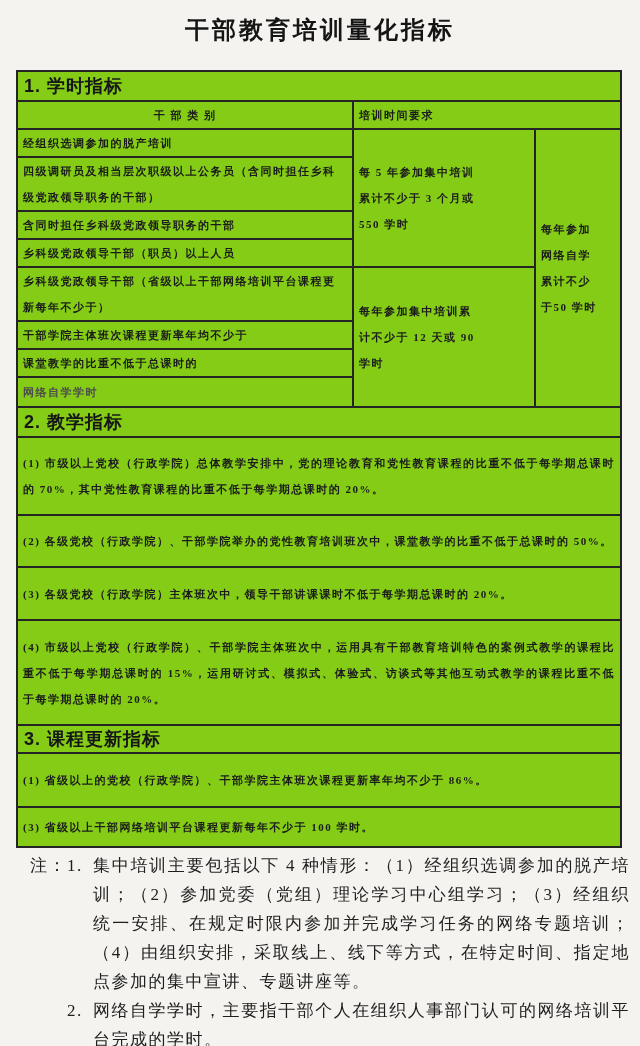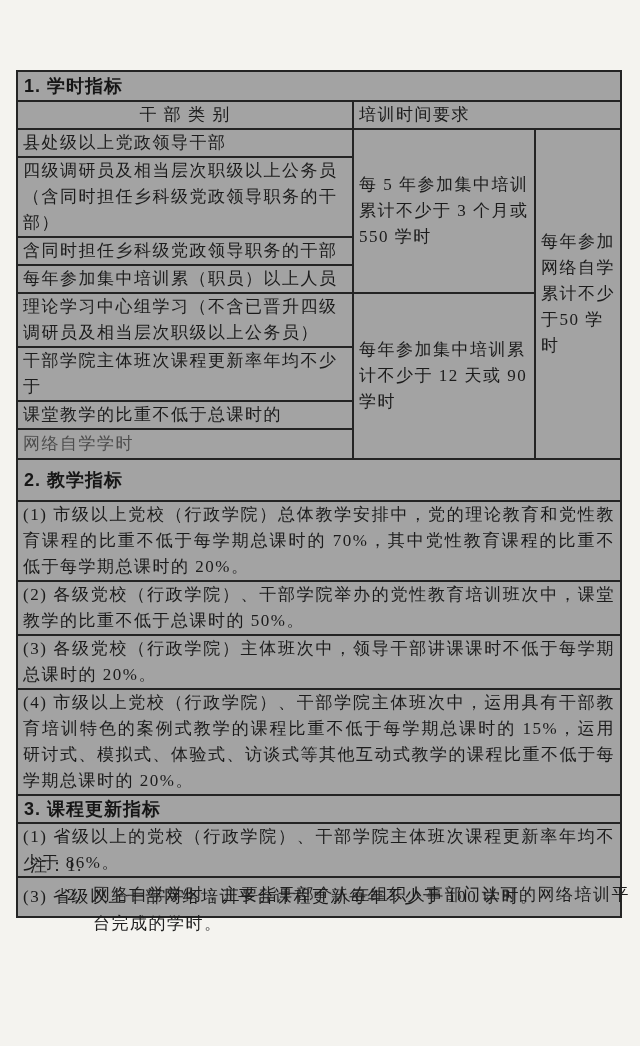--- a/index.html
+++ b/index.html
@@ -16,28 +16,29 @@
     position: absolute; top: 14px; left: 0; width: 640px;
     text-align: center;
     font-family: "Liberation Sans", sans-serif;
     font-weight: bold; font-size: 24px; letter-spacing: 3px;
     color: #151515;
   }
   table.main {
     position: absolute; left: 16px; top: 70px;
     width: 604px;
     border-collapse: collapse; table-layout: fixed;
-    background: #a3a3a3;
+    background: #84cc16;
   }
   table.main td {
     border: 2px solid #242424;
-    font-size: 17px; letter-spacing: 1.5px; line-height: 26px;
+    font-size: 11px; letter-spacing: 1.5px; line-height: 26px;
     padding: 0 5px;
     overflow: hidden;
     vertical-align: middle;
+    font-weight: bold;
   }
   tr.sec td {
     font-family: "Liberation Sans", sans-serif;
     font-weight: bold; font-size: 18px; letter-spacing: 1px;
     padding-left: 6px;
     color: #161616;
   }
   td.hdr1 { text-align: center; letter-spacing: 8px; }
   td.hdr2 { letter-spacing: 3px; }
   td.cat { }
@@ -60,74 +61,75 @@
   .note-row { display: flex; align-items: flex-start; }
   .note-label { flex: none; width: 37px; }
   .note-num  { flex: none; width: 26px; }
   .note-text { flex: 1; text-align: justify; }
 </style>
 </head>
 <body>
 
 <div class="page">
 
+  <div class="doc-title">干部教育培训量化指标</div>
 
   <table class="main">
     <colgroup>
       <col style="width:336px">
       <col style="width:182px">
       <col style="width:86px">
     </colgroup>
 
     <tbody>
         <tr class="sec" style="height:30px">
       <td colspan="3">1. 学时指标</td>
     </tr>
 
     <tr style="height:26px">
       <td class="hdr1">干 部 类 别</td>
       <td colspan="2" class="hdr2">培训时间要求</td>
     </tr>
 
     <tr style="height:25px">
-      <td class="cat">县处级以上党政领导干部</td>
+      <td class="cat">经组织选调参加的脱产培训</td>
       <td rowspan="4" class="req">每 5 年参加集中培训
 累计不少于 3 个月或
 550 学时</td>
       <td rowspan="8" class="req reqr">每年参加
 网络自学
 累计不少
 于50 学时</td>
     </tr>
     <tr style="height:53px">
       <td class="cat">四级调研员及相当层次职级以上公务员（含同时担任乡科级党政领导职务的干部）</td>
     </tr>
     <tr style="height:27px">
       <td class="cat">含同时担任乡科级党政领导职务的干部</td>
     </tr>
     <tr style="height:28px">
-      <td class="cat">每年参加集中培训累（职员）以上人员</td>
+      <td class="cat">乡科级党政领导干部（职员）以上人员</td>
     </tr>
     <tr style="height:54px">
-      <td class="cat">理论学习中心组学习（不含已晋升四级调研员及相当层次职级以上公务员）</td>
+      <td class="cat">乡科级党政领导干部（省级以上干部网络培训平台课程更新每年不少于）</td>
       <td rowspan="4" class="req">每年参加集中培训累
 计不少于 12 天或 90
 学时</td>
     </tr>
     <tr style="height:27px">
       <td class="cat">干部学院主体班次课程更新率年均不少于</td>
     </tr>
     <tr style="height:28px">
       <td class="cat">课堂教学的比重不低于总课时的</td>
     </tr>
     <tr style="height:30px">
       <td class="cat faded">网络自学学时</td>
     </tr>
 
-    <tr class="sec" style="height:42px">
+    <tr class="sec" style="height:30px">
       <td colspan="3">2. 教学指标</td>
     </tr>
     <tr style="height:78px">
       <td colspan="3" class="para">(1) 市级以上党校（行政学院）总体教学安排中，党的理论教育和党性教育课程的比重不低于每学期总课时的 70%，其中党性教育课程的比重不低于每学期总课时的 20%。</td>
     </tr>
     <tr style="height:52px">
       <td colspan="3" class="para">(2) 各级党校（行政学院）、干部学院举办的党性教育培训班次中，课堂教学的比重不低于总课时的 50%。</td>
     </tr>
     <tr style="height:53px">
       <td colspan="3" class="para">(3) 各级党校（行政学院）主体班次中，领导干部讲课课时不低于每学期总课时的 20%。</td>
@@ -145,20 +147,21 @@
     <tr style="height:40px">
       <td colspan="3" class="para para-mid">(3) 省级以上干部网络培训平台课程更新每年不少于 100 学时。</td>
     </tr>
   </tbody>
     </table>
 
   <div class="notes">
     <div class="note-row">
       <span class="note-label">注：</span>
       <span class="note-num">1.</span>
+      <div class="note-text">集中培训主要包括以下 4 种情形：（1）经组织选调参加的脱产培训；（2）参加党委（党组）理论学习中心组学习；（3）经组织统一安排、在规定时限内参加并完成学习任务的网络专题培训；（4）由组织安排，采取线上、线下等方式，在特定时间、指定地点参加的集中宣讲、专题讲座等。</div>
     </div>
     <div class="note-row">
       <span class="note-label"></span>
       <span class="note-num">2.</span>
       <div class="note-text">网络自学学时，主要指干部个人在组织人事部门认可的网络培训平台完成的学时。</div>
     </div>
   </div>
 
 </div>
 

